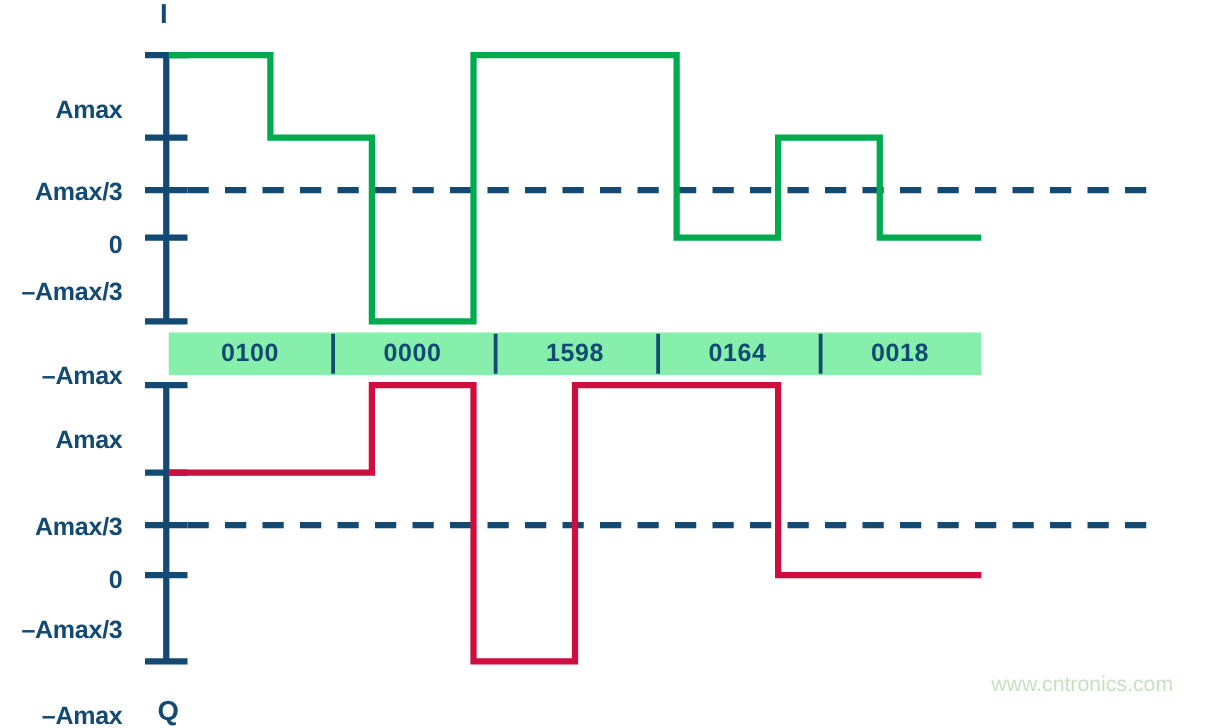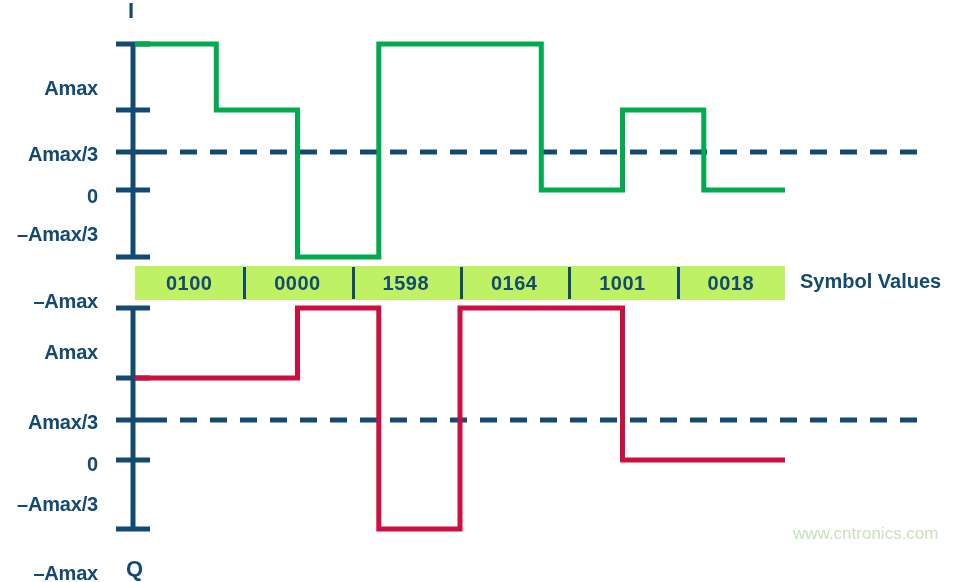--- a/index.html
+++ b/index.html
@@ -28,21 +28,21 @@
     margin-top: 44px;
   }
   .iq-letter {
     position: absolute;
     color: #134a73;
     font-weight: bold;
     font-size: 22px;
   }
   .sym-band {
     position: absolute;
-    background: #bef264;
+    background: #86efac;
     display: flex;
   }
   .sym-cell {
     flex: 1 1 0;
     position: relative;
     display: flex;
     align-items: center;
     justify-content: center;
     color: #134a73;
     font-weight: bold;
@@ -132,24 +132,20 @@
       <div class="sym-cell">
         <span>0000</span>
       </div>
       <div class="sym-cell">
         <span>1598</span>
       </div>
       <div class="sym-cell">
         <span>0164</span>
       </div>
       <div class="sym-cell">
-        <span>1001</span>
-      </div>
-      <div class="sym-cell">
         <span>0018</span>
       </div>
     </div>
 
-  <div class="sym-title" style="left:800px; top:270px;">Symbol Values</div>
 
-  <div class="watermark" style="left:793px; top:524px;">www.cntronics.com</div>
+  <div class="watermark" style="left:793px; top:538px;">www.cntronics.com</div>
 
 </div>
 
 </body></html>

